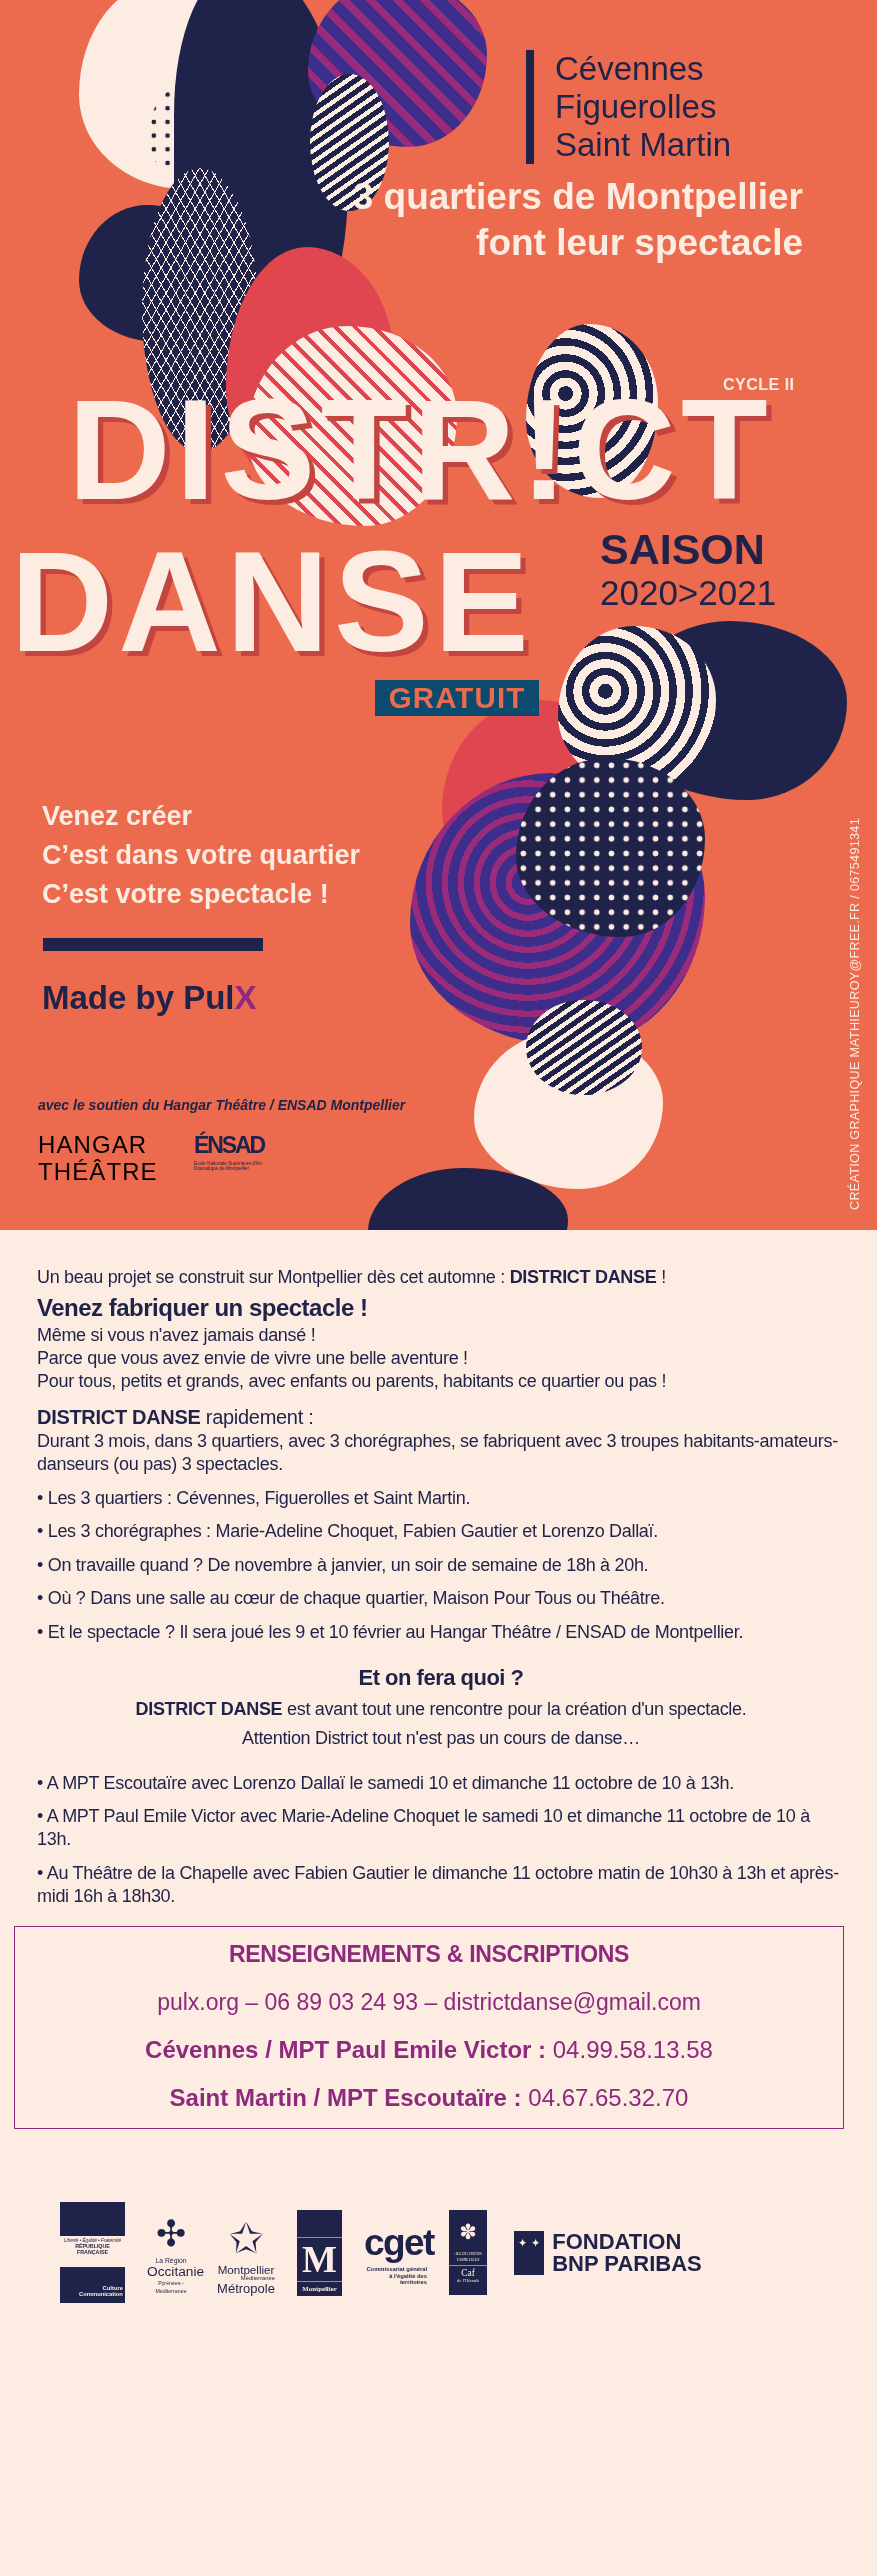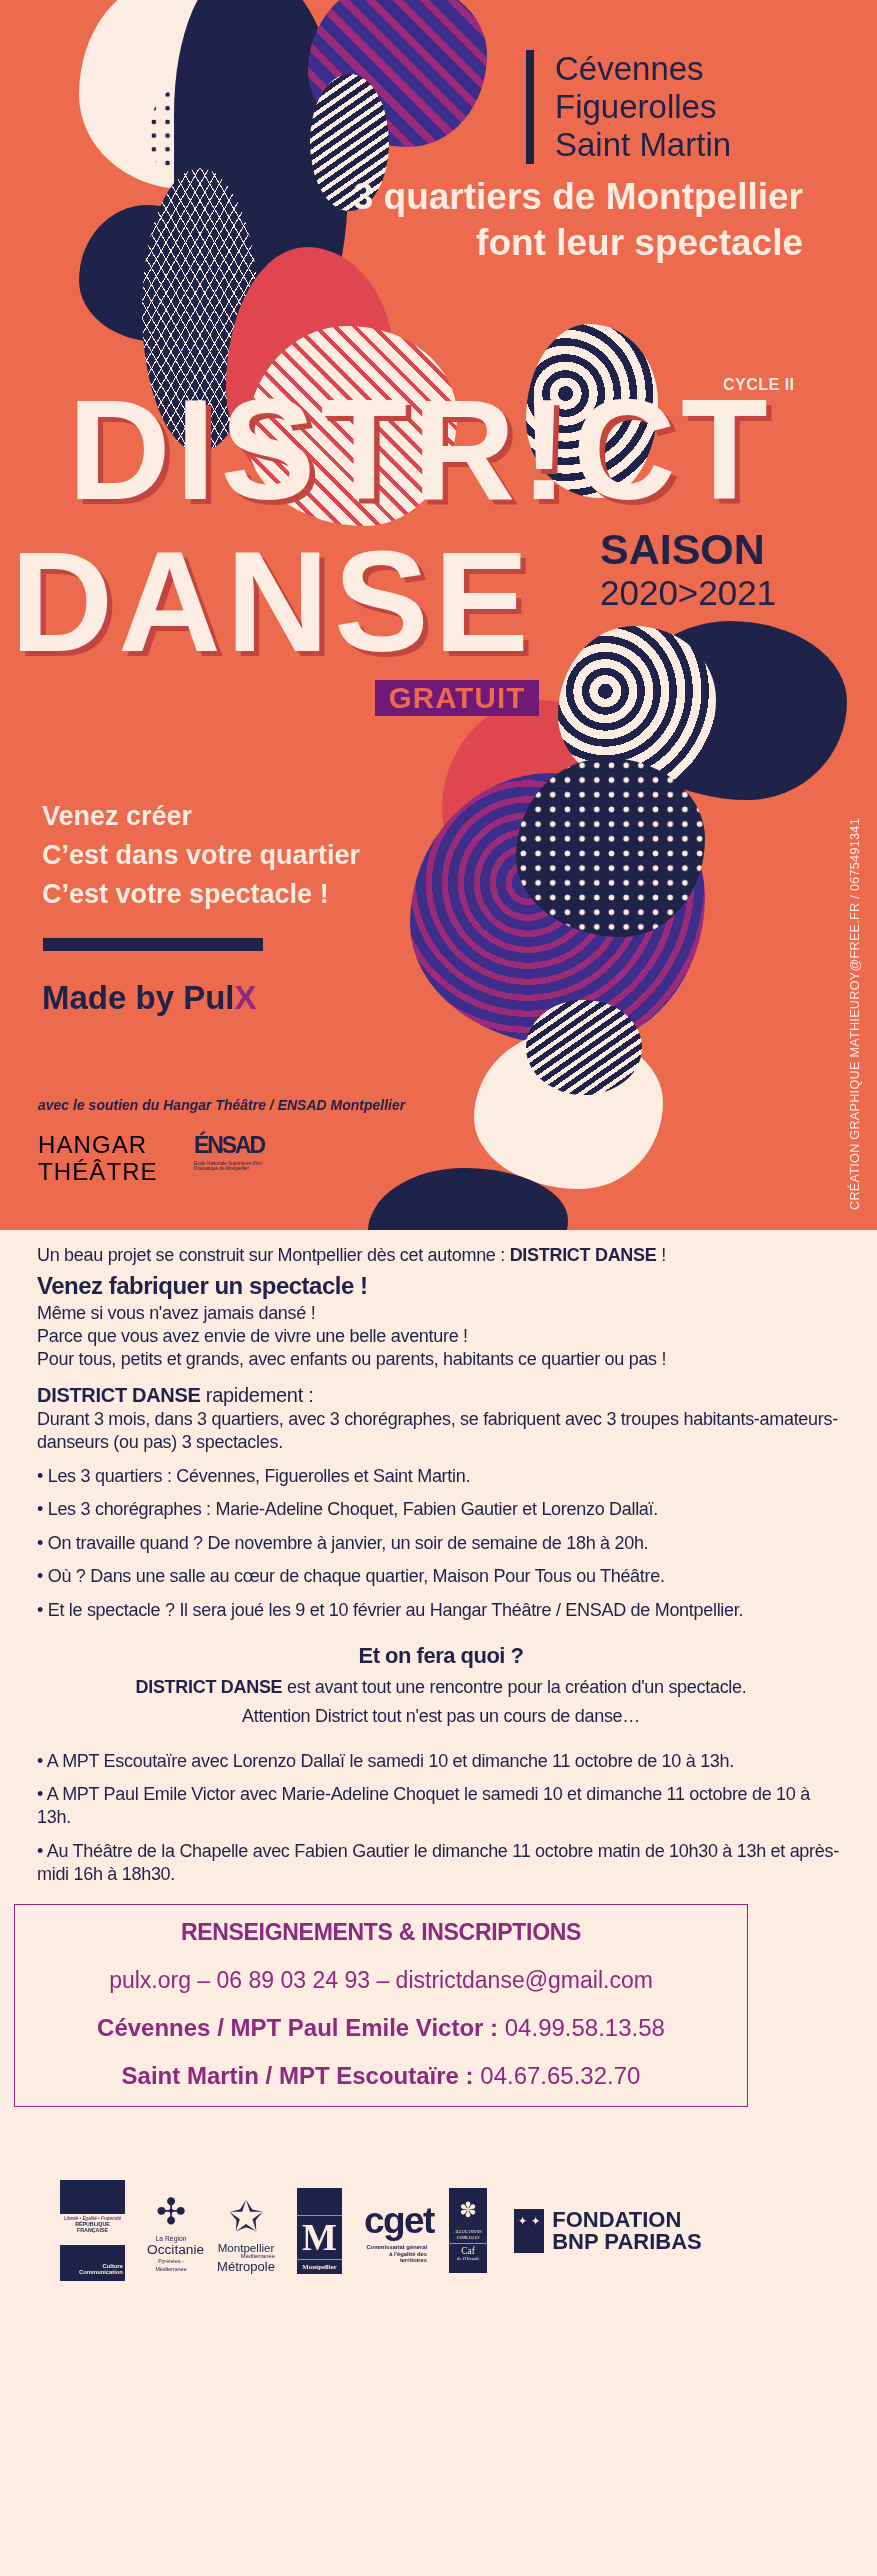--- a/index.html
+++ b/index.html
@@ -39,51 +39,51 @@
     color: #fdece1; letter-spacing: 5.3px; line-height: 1;
     text-shadow: 5.3px 5.3px 0 #c2453f;
   }
   .t1 { top: 379px; left: 68px; }
   .t2 { top: 531px; left: 10.5px; }
   .saison { position: absolute; left: 600px; top: 526px; color: #1f2249; }
   .saison .s1 { font-size: 43px; font-weight: bold; line-height: 47px; }
   .saison .s2 { font-size: 35px; line-height: 40px; }
   .gratuit {
     position: absolute; left: 375px; top: 680px; padding: 1.1px 13.7px;
-    background: #701a75; color: #ec6a4e; font-size: 29.5px; font-weight: bold; letter-spacing: 1.1px;
+    background: #0c4a6e; color: #ec6a4e; font-size: 29.5px; font-weight: bold; letter-spacing: 1.1px;
   }
   .slogan { position: absolute; left: 42px; top: 797px; font-size: 27px; line-height: 39px; font-weight: bold; color: #fdece1; }
   .bar { position: absolute; left: 43px; top: 938px; width: 220px; height: 12.6px; background: #1f2249; }
   .madeby { position: absolute; left: 42px; top: 979px; font-size: 33px; font-weight: bold; color: #1f2249; }
   .madeby .x { color: #8e2a7e; }
   .support { position: absolute; left: 38px; top: 1097px; font-size: 14px; font-style: italic; font-weight: bold; color: #1f2249; }
   .hangar { position: absolute; left: 38px; top: 1131px; color: #000000; font-size: 24px; line-height: 27px; letter-spacing: 1.1px; }
   .ensad { position: absolute; left: 194px; top: 1131px; color: #1f2249; width: 74px; }
   .ensad .mark { font-size: 23px; font-weight: bold; letter-spacing: -2.1px; line-height: 29.5px; }
   .ensad .sub { font-size: 4.7px; line-height: 5.8px; }
   .credit {
     position: absolute; left: 848px; top: 1210px; transform-origin: left top; transform: rotate(-90deg);
     font-size: 12.6px; color: #fdece1; white-space: nowrap; letter-spacing: 0.3px;
   }
 
   
   .content { padding: 11.6px 32px 0 37px; font-family: "Liberation Sans", sans-serif; }
   .content p, .content li { font-size: 18px; line-height: 23px; letter-spacing: -0.3px; }
-  .intro { margin-top: 2px; }
+  .intro { margin-top: 24px; }
   .strong { font-weight: bold; }
   h2 { font-size: 24px; line-height: 32px; font-weight: bold; margin-top: 3.2px; letter-spacing: -0.5px; }
   h3 { font-size: 22px; line-height: 30.5px; font-weight: bold; letter-spacing: -0.5px; }
   .block { margin-top: 11.6px; }
   ul { list-style: none; }
   ul li { margin-top: 10.5px; }
   ul li::before { content: "• "; }
   .lead { margin-top: 4.2px; }
 
   .info {
-    margin: 18px 0 0 -23px; width: 734px; border: 1.6px solid #8e2a7e;
+    margin: 18px 0 0 -23px; width: 830px; border: 1.6px solid #8e2a7e;
     padding: 13.7px 10.5px 16px; text-align: center; color: #8e2a7e;
   }
   .info .head { font-size: 23px; font-weight: bold; letter-spacing: -0.3px; }
   .info .contact { font-size: 23px; margin-top: 21px; }
   .info .row { font-size: 24px; margin-top: 20px; }
   .info .row b { font-weight: bold; }
 
   
   .logos { display: flex; align-items: center; gap: 22px; padding: 74px 0 0 60px; height: 174px; }
   .logo { color: #1f2249; text-align: center; }

